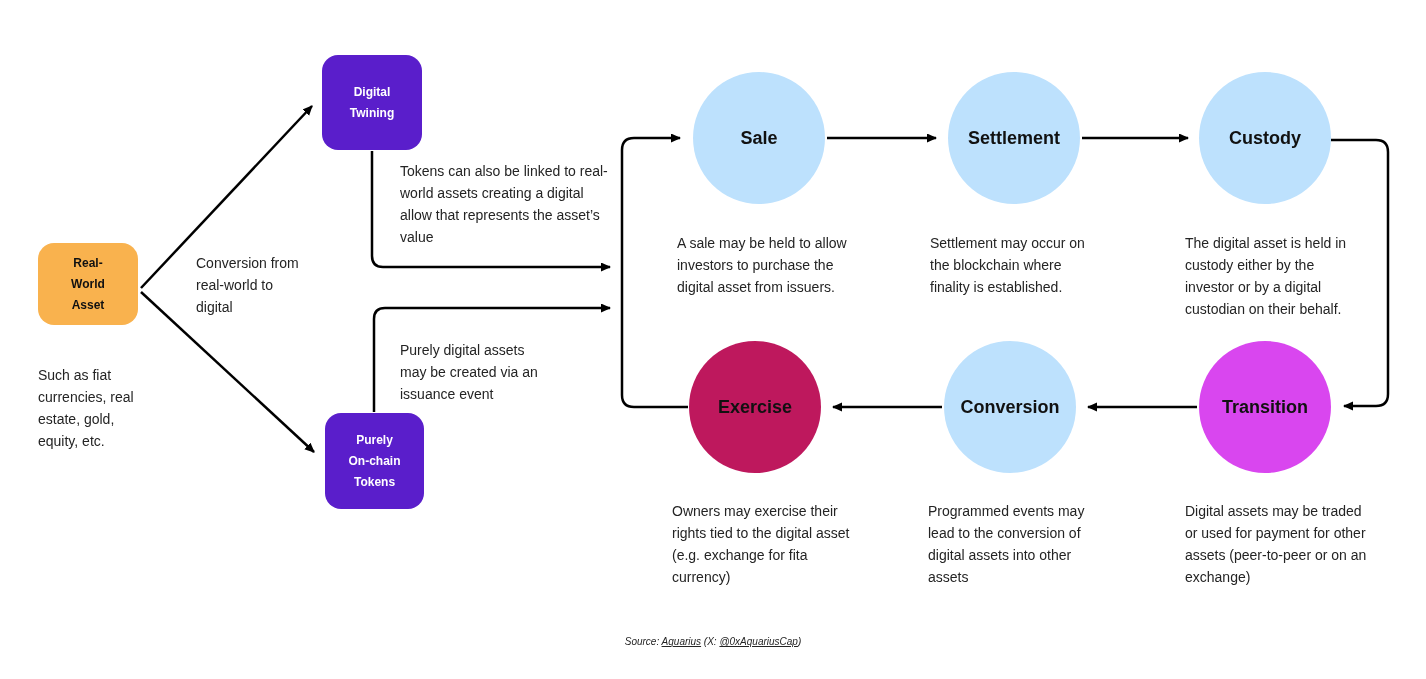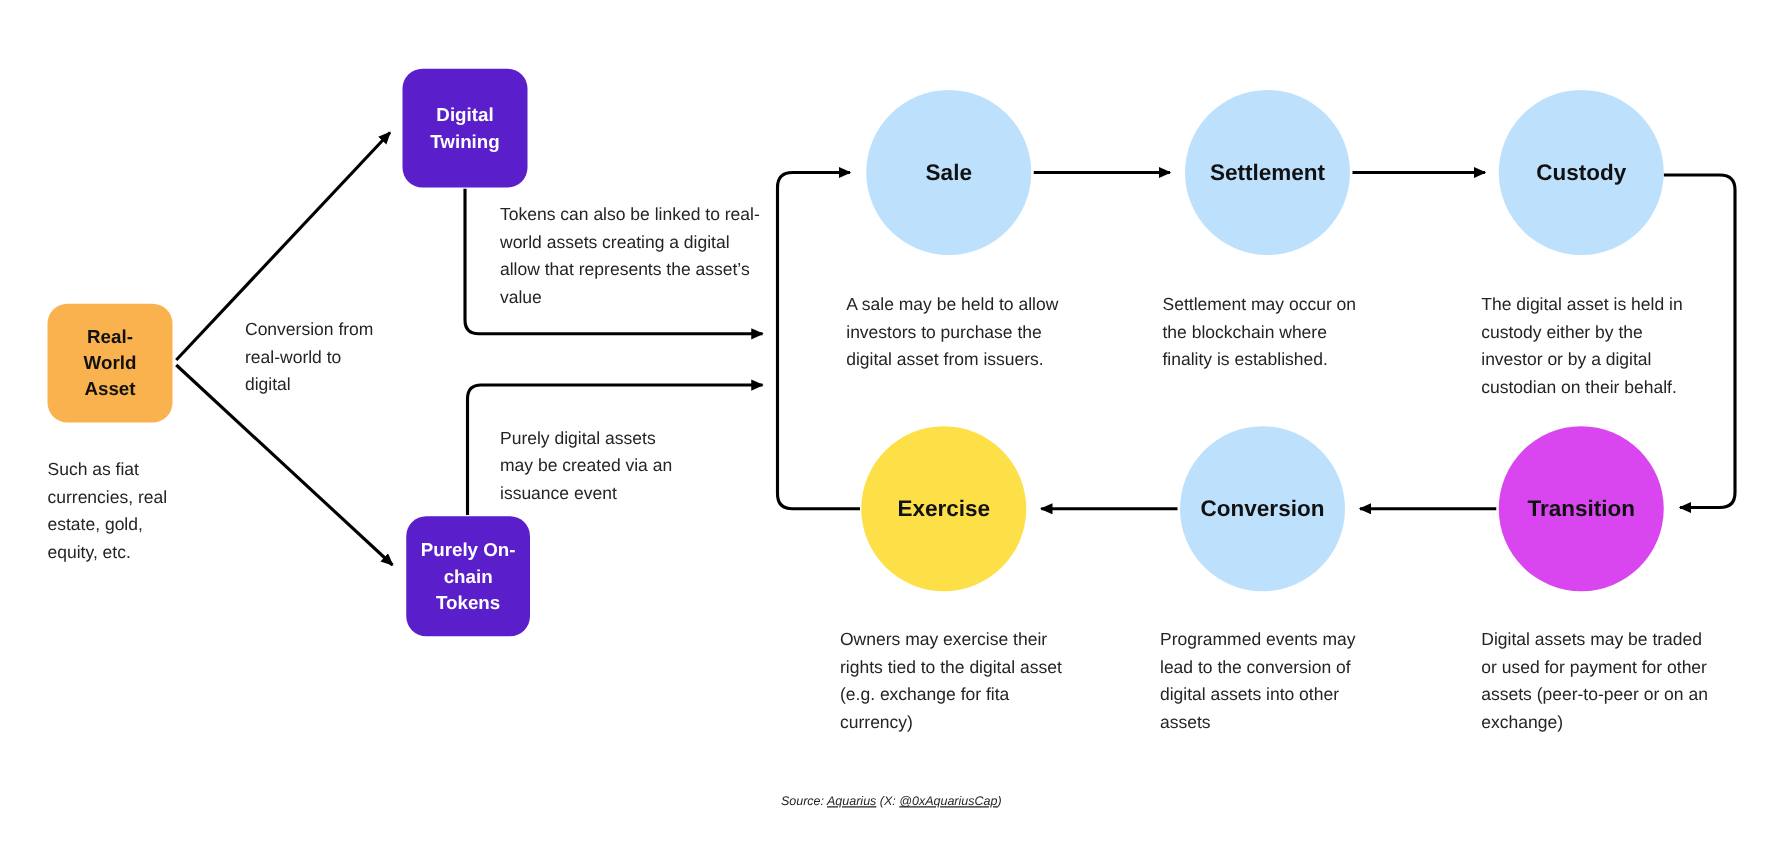--- a/index.html
+++ b/index.html
@@ -9,22 +9,22 @@
     background:#ffffff;
     font-family:"Liberation Sans",sans-serif;
     color:#1d1d1f;
     overflow:hidden;
   }
   svg.wires{position:absolute;left:0;top:0;pointer-events:none;}
   .node-box{
     position:absolute;
     border-radius:16px;
     display:flex;align-items:center;justify-content:center;
-    text-align:center;font-weight:bold;font-size:15px;line-height:21px;
-    padding:11px;box-sizing:border-box;
+    text-align:center;font-weight:bold;font-size:12px;line-height:21px;
+    padding:22px;box-sizing:border-box;
   }
   .node-box.orange{color:#111111;}
   .node-box.purple{color:#ffffff;}
   .circle{
     position:absolute;width:132px;height:132px;border-radius:50%;
     display:flex;align-items:center;justify-content:center;
     font-weight:bold;font-size:18px;color:#111111;text-align:center;
   }
   .desc{
     position:absolute;font-size:14px;line-height:22px;color:#242424;
@@ -63,21 +63,21 @@
       <path d="M 1082,138 L 1188,138" marker-end="url(#arrow)"></path>
 
       <path d="M 1331,140 L 1376,140 Q 1388,140 1388,152 L 1388,394 Q 1388,406 1376,406 L 1344,406" marker-end="url(#arrow)"></path>
 
       <path d="M 1197,407 L 1088,407" marker-end="url(#arrow)"></path>
 
       <path d="M 942,407 L 833,407" marker-end="url(#arrow)"></path>
     </g>
   </svg>
 
-  <div class="node-box orange" style="left:38px;top:243px;width:100px;height:95px;background:#F9B24E;">
+  <div class="node-box orange" style="left:38px;top:243px;width:100px;height:82px;background:#F9B24E;">
     <span>Real-World Asset</span>
   </div>
   <div class="desc" style="left:38px;top:364px;width:116px;">Such as fiat currencies, real estate, gold, equity, etc.</div>
 
   <div class="desc" style="left:196px;top:252px;width:112px;">Conversion from real-world to digital</div>
 
   <div class="node-box purple" style="left:322px;top:55px;width:100px;height:95px;background:#5A1ECB;">
     <span>Digital Twining</span>
   </div>
   <div class="desc" style="left:400px;top:160px;width:208px;">Tokens can also be linked to real-world assets creating a digital allow that represents the asset’s value</div>
@@ -90,21 +90,21 @@
   <div class="circle" style="left:693px;top:72px;background:#BDE1FD;">
     <span>Sale</span>
   </div>
   <div class="circle" style="left:948px;top:72px;background:#BDE1FD;">
     <span>Settlement</span>
   </div>
   <div class="circle" style="left:1199px;top:72px;background:#BDE1FD;">
     <span>Custody</span>
   </div>
 
-  <div class="circle" style="left:689px;top:341px;background:#fde047;">
+  <div class="circle" style="left:689px;top:341px;background:#be185d;">
     <span>Exercise</span>
   </div>
   <div class="circle" style="left:944px;top:341px;background:#BDE1FD;">
     <span>Conversion</span>
   </div>
   <div class="circle" style="left:1199px;top:341px;background:#d946ef;">
     <span>Transition</span>
   </div>
 
   <div class="desc" style="left:930px;top:232px;width:170px;">Settlement may occur on the blockchain where finality is established.</div>

